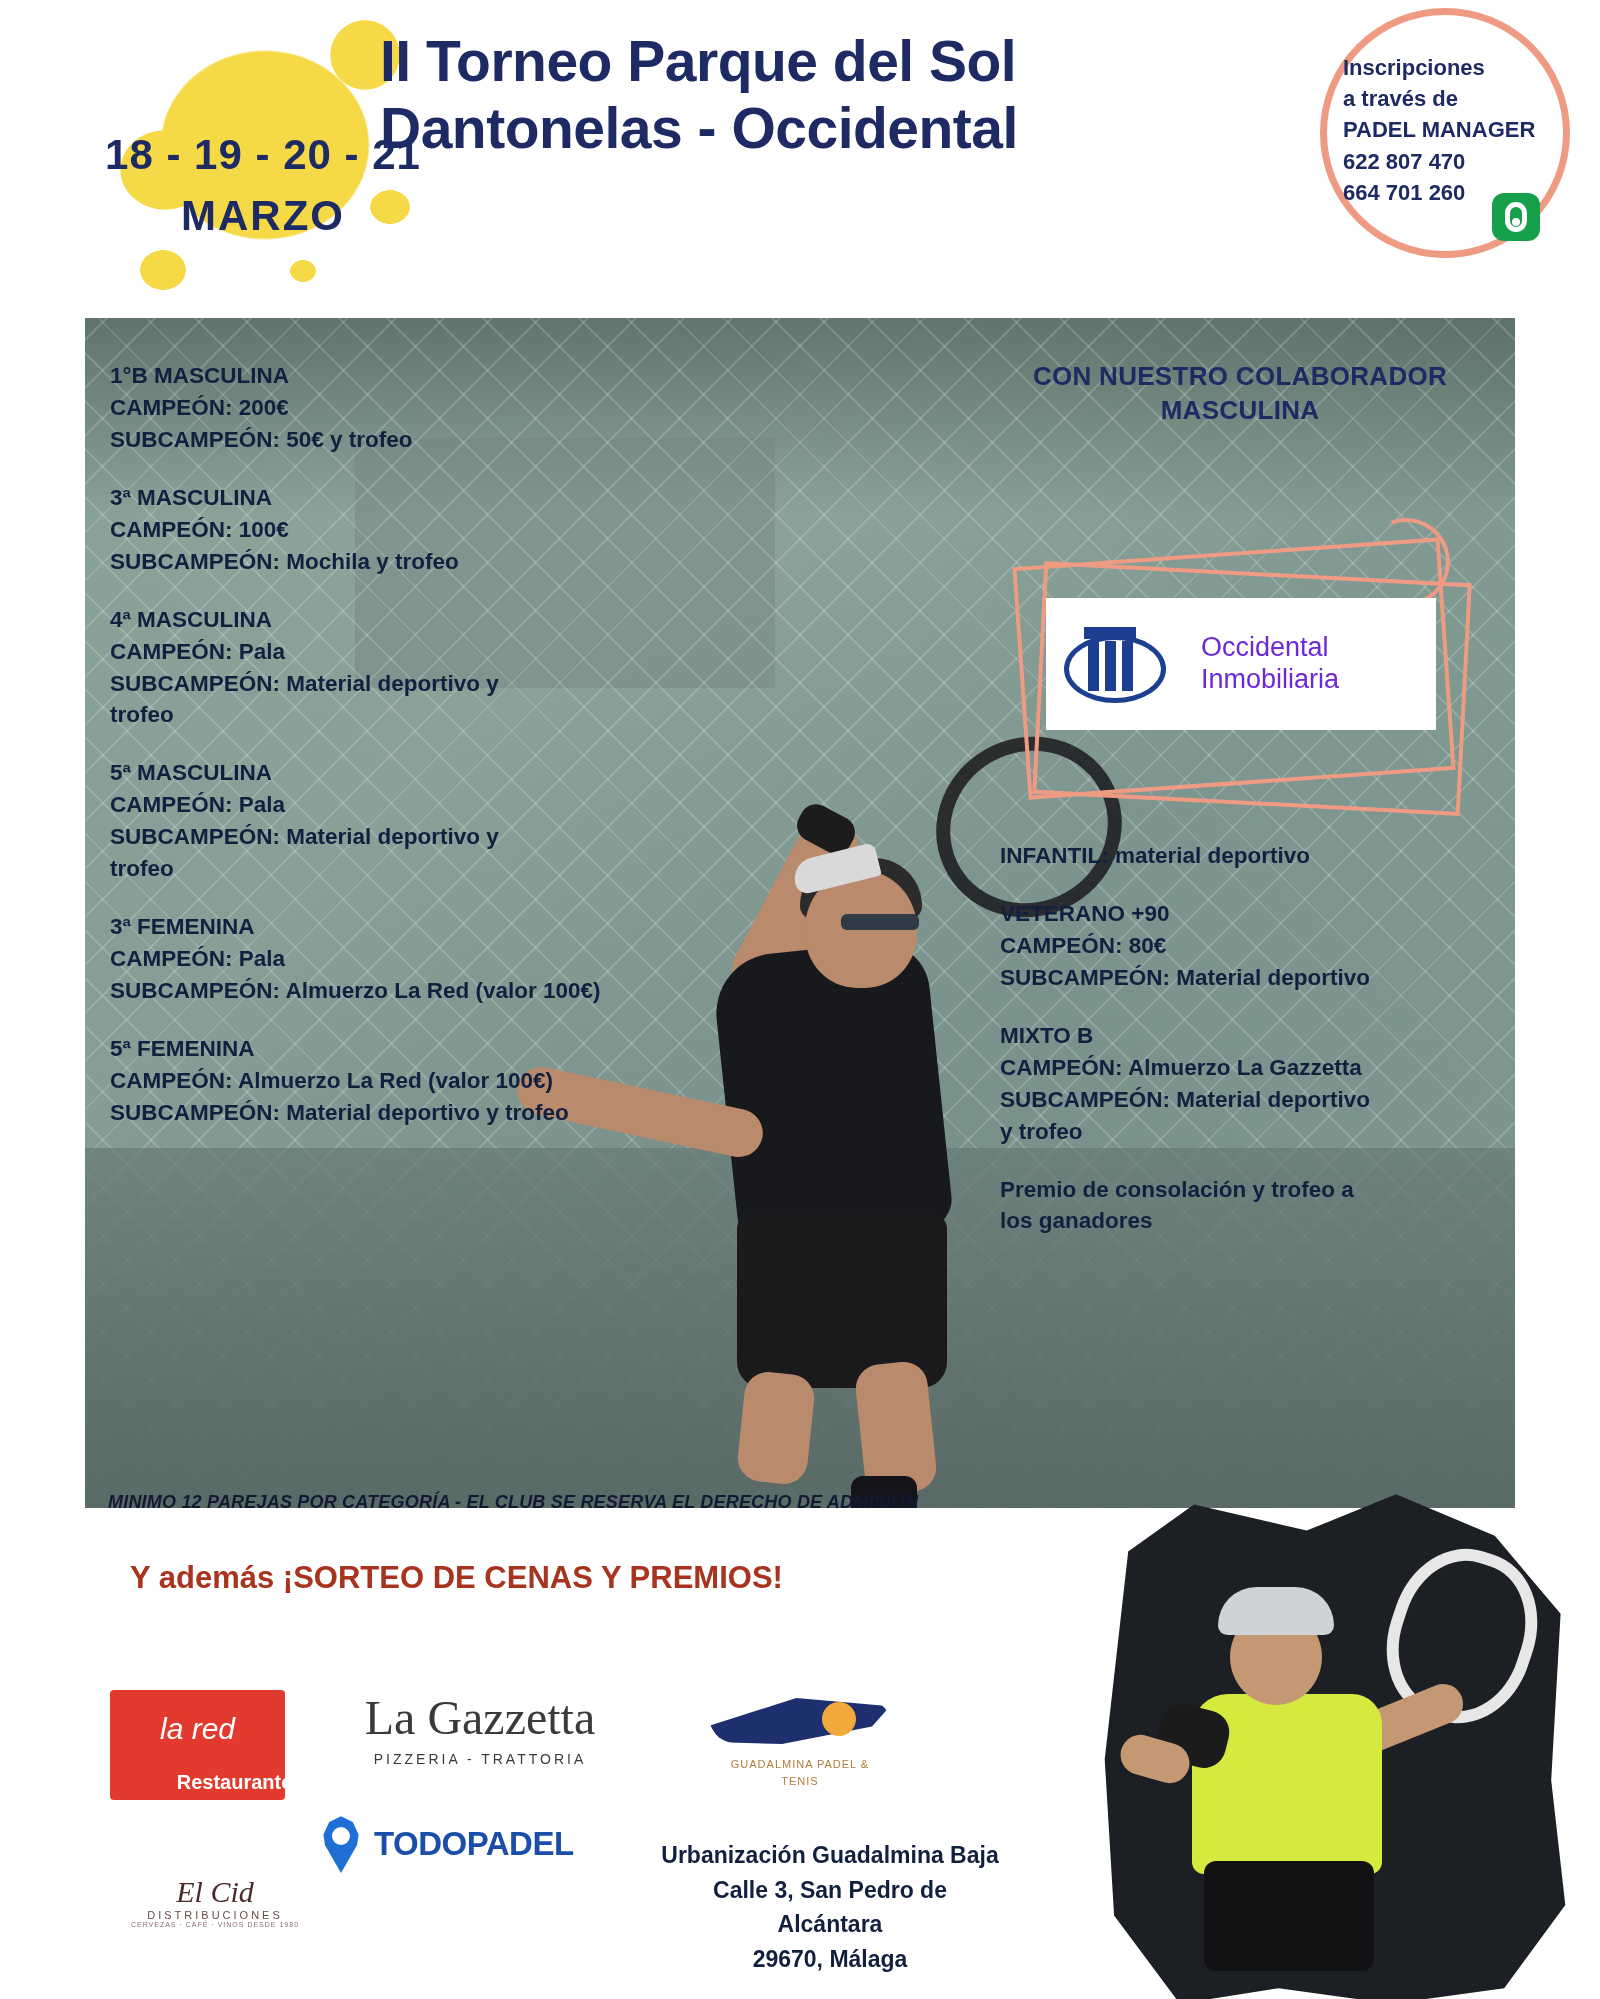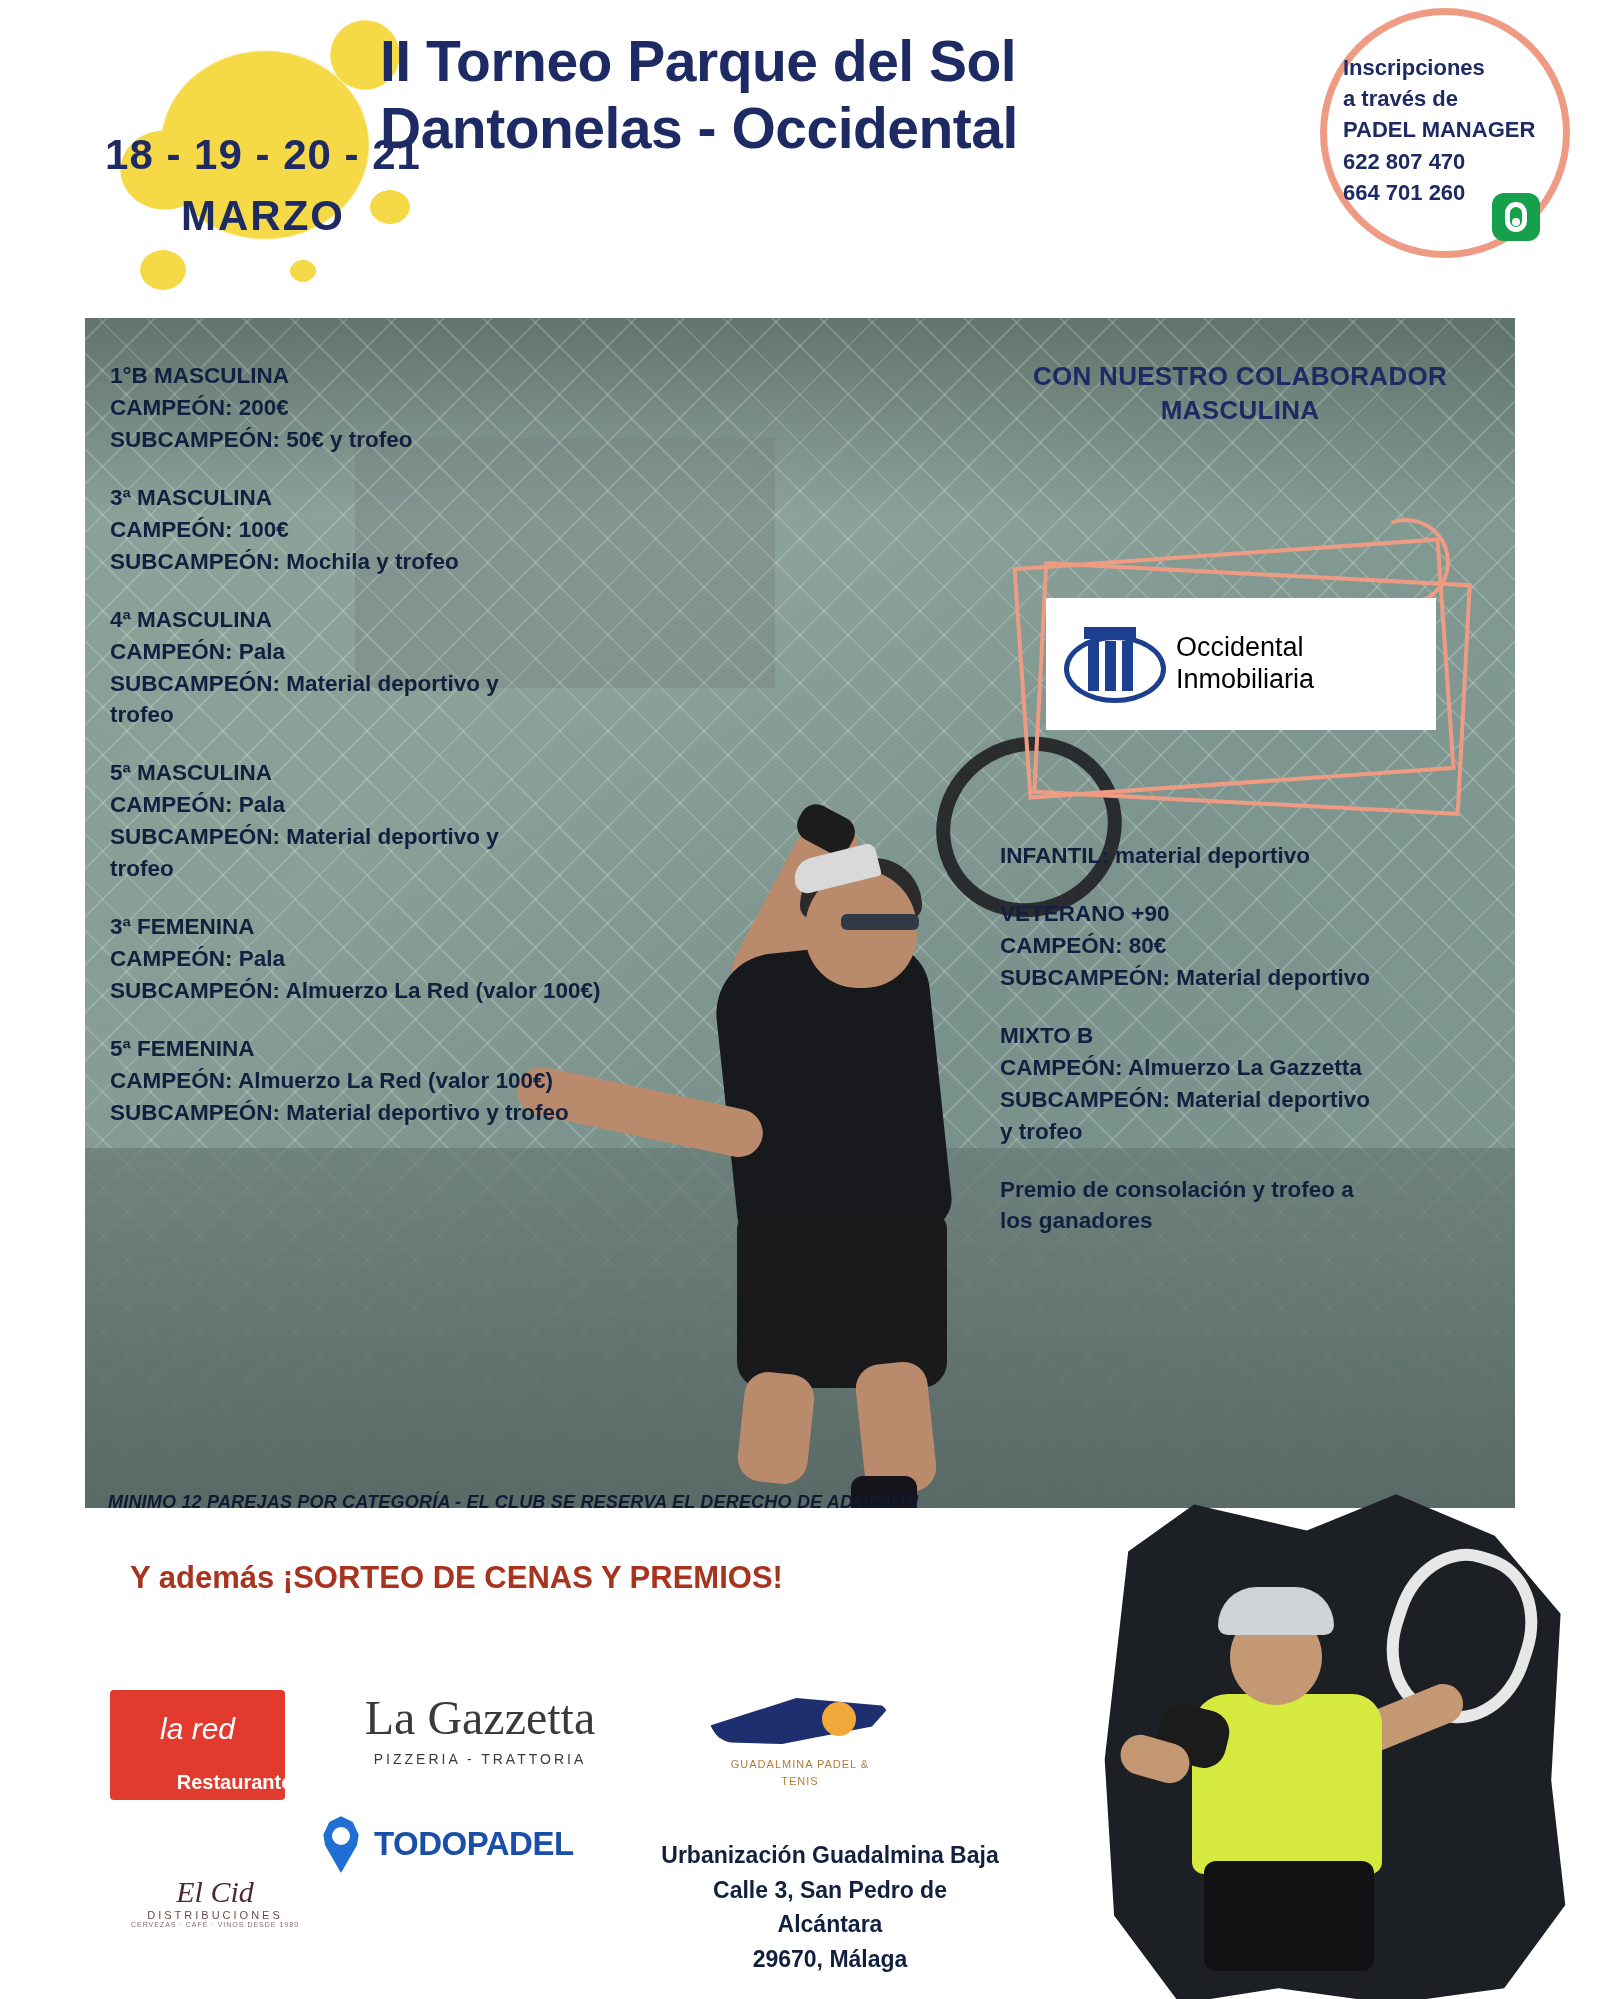--- a/index.html
+++ b/index.html
@@ -226,21 +226,21 @@
   }
   .occ-mark .bar{
     position:absolute;left:22px;top:6px;width:52px;height:12px;background:#1d3f8f;
   }
   .occ-mark .c1,.occ-mark .c2,.occ-mark .c3{
     position:absolute;top:20px;width:11px;height:50px;background:#1d3f8f;
   }
   .occ-mark .c1{left:26px;}
   .occ-mark .c2{left:43px;}
   .occ-mark .c3{left:60px;}
-  .occ-txt{color:#000000;font-size:27px;line-height:1.18;font-weight:normal;}
+  .occ-txt{color:#6d28d9;font-size:27px;line-height:1.18;font-weight:normal;margin-left:25px;}
 
   
   .note-min{
     position:absolute;left:108px;top:1492px;width:900px;
     color:#111a33;font-size:18px;font-weight:bold;font-style:italic;letter-spacing:.2px;
   }
   .sorteo{
     position:absolute;left:130px;top:1560px;width:780px;
     font-size:31px;font-weight:bold;color:#a8341f;
   }

